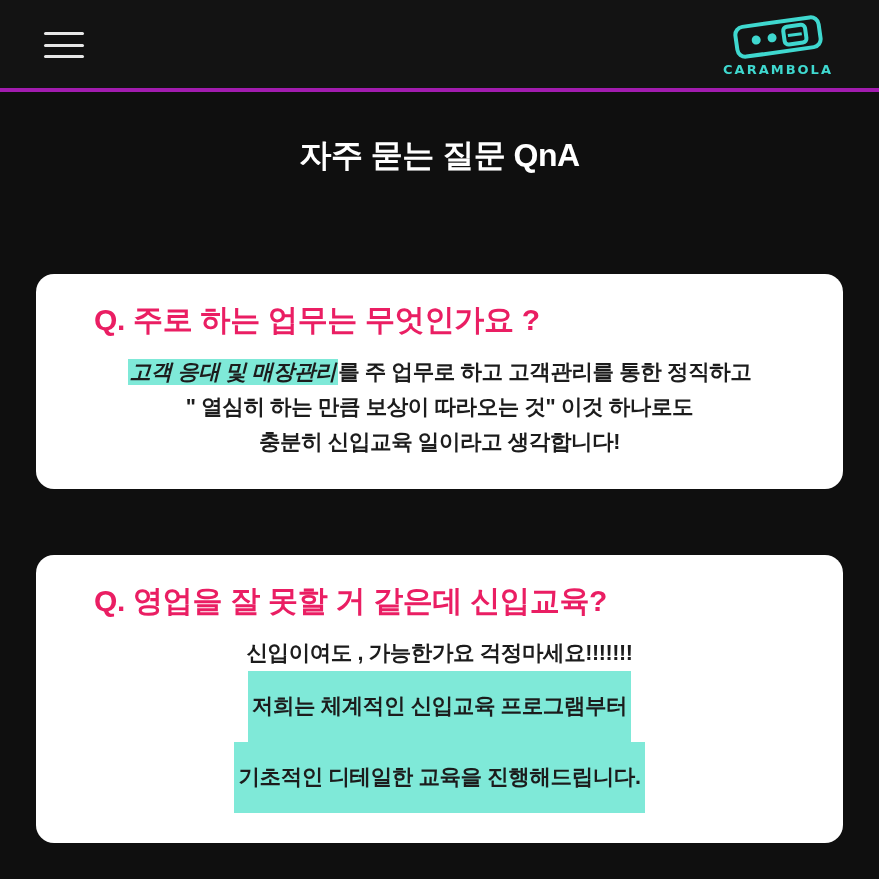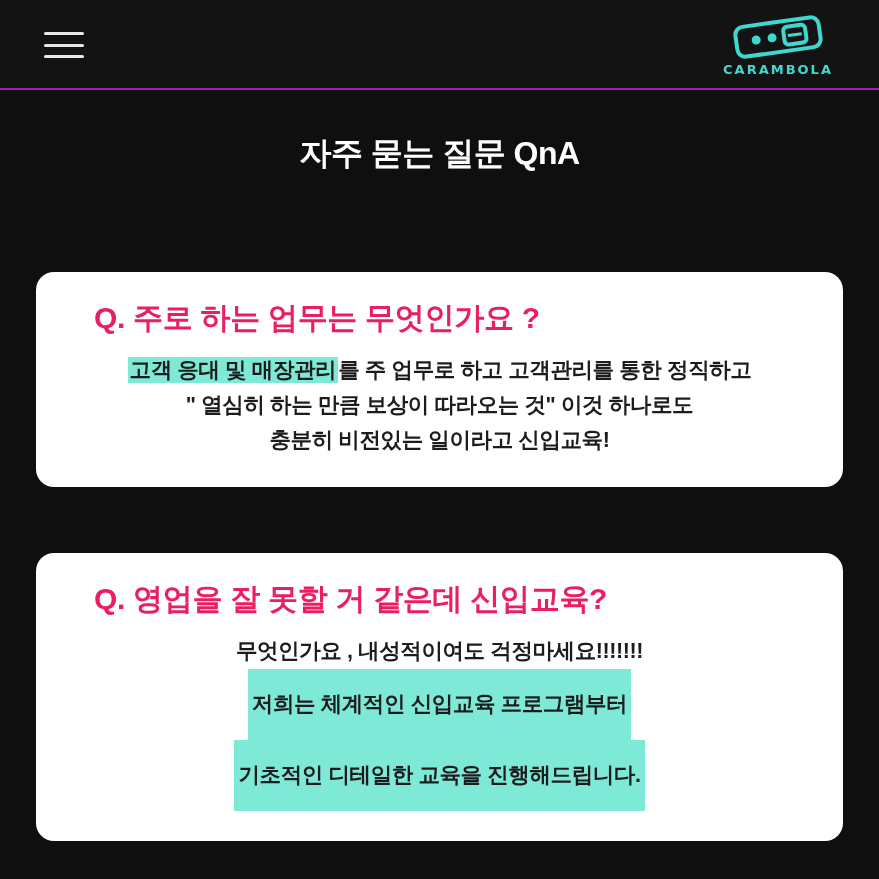--- a/index.html
+++ b/index.html
@@ -14,21 +14,21 @@
     font-family: "Liberation Sans", sans-serif;
     color: #ffffff;
     position: relative;
   }
 
   
   .header {
     position: relative;
     height: 88px;
     background: #131313;
-    border-bottom: 2px solid #a21caf;
+    border-bottom: 4px solid #a21caf;
     display: flex;
     align-items: center;
   }
   .hamburger {
     position: absolute;
     left: 44px;
     top: 32px;
     width: 40px;
     height: 26px;
     display: flex;
@@ -99,20 +99,21 @@
     text-align: center;
     font-size: 21.5px;
     font-weight: 600;
     color: #1c1c1c;
     line-height: 1.62;
     letter-spacing: -0.4px;
   }
   .hl {
     background: #7fe9d8;
     padding: 1px 2px;
+    font-style: italic;
   }
   .hl-line {
     display: inline-block;
     background: #7fe9d8;
     padding: 18px 4px;
   }
 
   
   .bottom-strip {
     position: absolute;
@@ -154,28 +155,28 @@
 
   <div class="card">
     <div class="question">Q. 주로 하는 업무는 무엇인가요 ?</div>
     <div class="answer-line">
       <span class="hl">고객 응대 및 매장관리</span><span>를 주 업무로 하고 고객관리를 통한 정직하고</span>
     </div>
     <div class="answer-line">
       <span>" 열심히 하는 만큼 보상이 따라오는 것" 이것 하나로도</span>
     </div>
     <div class="answer-line">
-      <span>충분히 비전있는 일이라고 신입교육!</span>
+      <span>충분히 신입교육 일이라고 생각합니다!</span>
     </div>
   </div>
 
   <div class="card">
     <div class="question">Q. 영업을 잘 못할 거 같은데 신입교육?</div>
     <div class="answer-line">
-      <span>무엇인가요 , 내성적이여도 걱정마세요!!!!!!!</span>
+      <span>신입이여도 , 가능한가요 걱정마세요!!!!!!!</span>
     </div>
     <div class="answer-line">
       <span class="hl-line">저희는 체계적인 신입교육 프로그램부터</span>
     </div>
     <div class="answer-line">
       <span class="hl-line">기초적인 디테일한 교육을 진행해드립니다.</span>
     </div>
   </div>
 
 </div>

